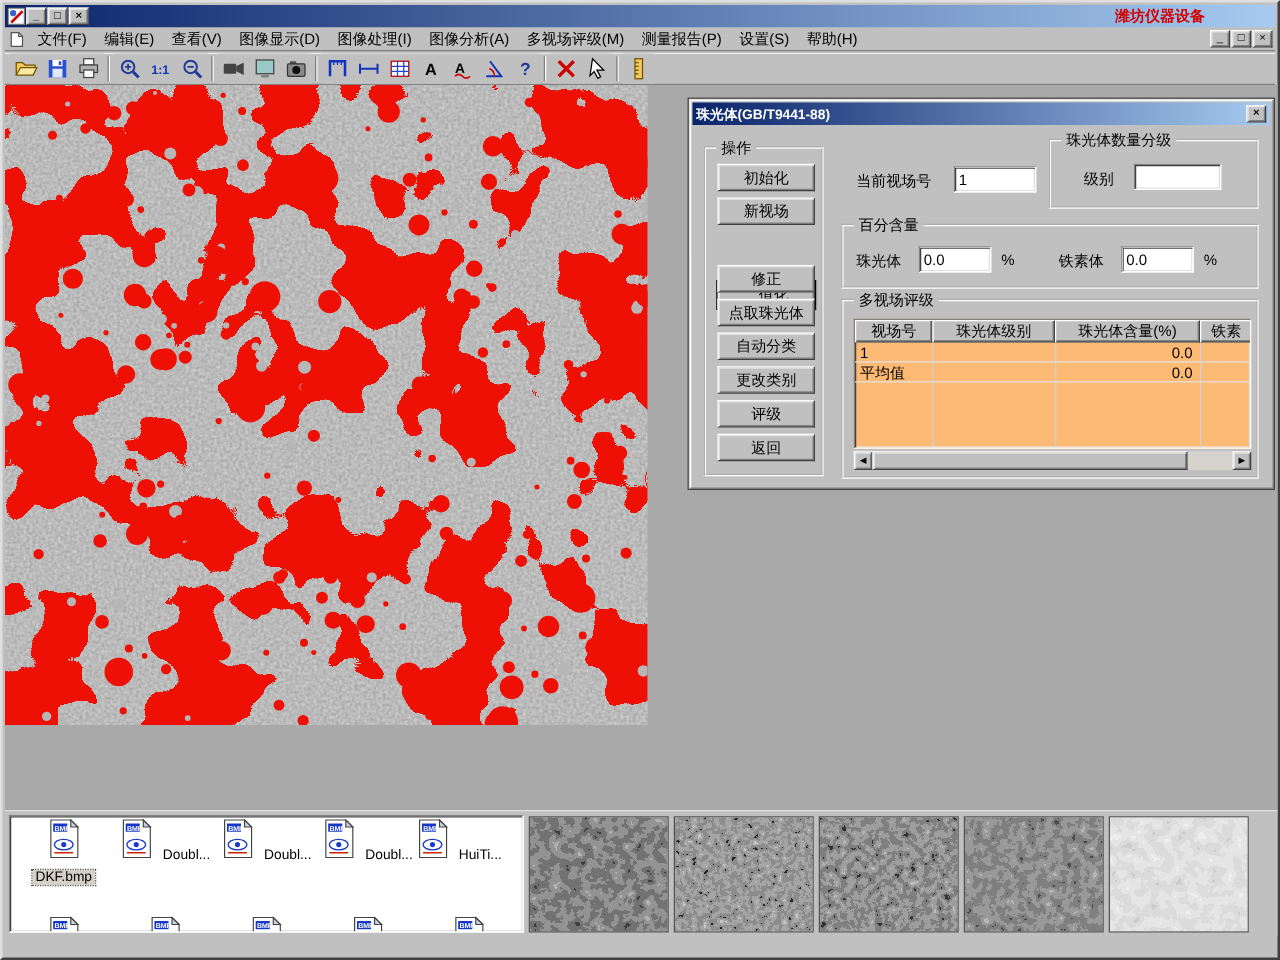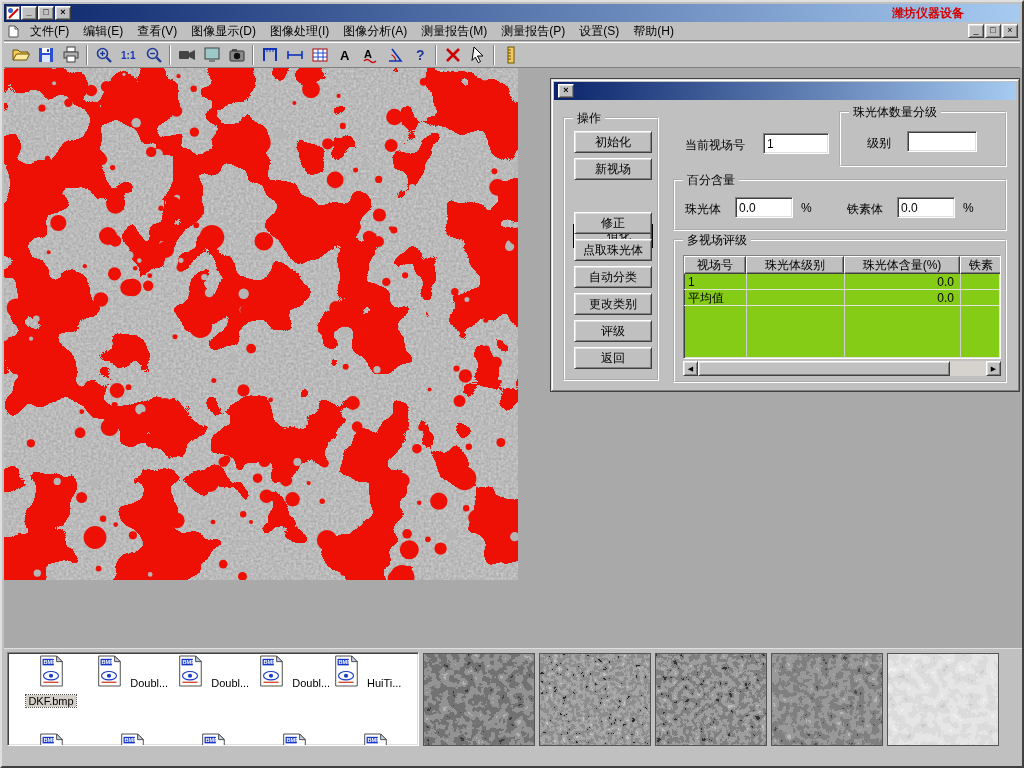--- a/index.html
+++ b/index.html
@@ -90,21 +90,21 @@
     <svg class="mdi-ico" width="13" height="13">
         <path d="M2 1 h6 l3 3 v8 h-9 z" fill="#fff" stroke="#555"></path>
         <path d="M8 1 v3 h3" fill="none" stroke="#555"></path>
       </svg>
     <span class="menu-item">文件(F)</span>
     <span class="menu-item">编辑(E)</span>
     <span class="menu-item">查看(V)</span>
     <span class="menu-item">图像显示(D)</span>
     <span class="menu-item">图像处理(I)</span>
     <span class="menu-item">图像分析(A)</span>
-    <span class="menu-item">测量报告(M)</span>
+    <span class="menu-item">多视场评级(M)</span>
     <span class="menu-item">测量报告(P)</span>
     <span class="menu-item">设置(S)</span>
     <span class="menu-item">帮助(H)</span>
     <div class="mdi-btns">
       <div class="cbtn">_</div>
       <div class="cbtn">□</div>
       <div class="cbtn">×</div>
     </div>
   </div>
 
@@ -471,20 +471,21 @@
             <circle cx="391.0" cy="510.4" r="7.4" fill="#ee1005"></circle>
             <circle cx="209.8" cy="312.5" r="2.5" fill="#ee1005"></circle>
             <circle cx="44.7" cy="184.2" r="2.0" fill="#ee1005"></circle>
             <circle cx="484.4" cy="165.2" r="13.9" fill="#ee1005"></circle>
           </g>
       </svg>
     </div>
 
     <div class="dialog">
       <div class="dlg-title">
+        <span>珠光体(GB/T9441-88)</span>
         <div class="cbtn">×</div>
       </div>
 
       <div class="groupbox" style="left:12px;top:38px;width:96px;height:264px;">
         <span class="gb-label">操作</span>
         <button class="w98btn ops-btn" style="top:12px;">初始化</button>
         <button class="w98btn ops-btn" style="top:39px;">新视场</button>
         <button class="w98btn ops-btn default" style="top:66px;">二值化</button>
         <button class="w98btn ops-btn" style="top:93px;">修正</button>
         <button class="w98btn ops-btn" style="top:120px;">点取珠光体</button>
@@ -508,21 +509,21 @@
         <span class="lbl" style="left:10px;top:20px;">珠光体</span>
         <input class="field" style="left: 60px; top: 16px; width: 58px;" value="0.0">
         <span class="lbl" style="left:126px;top:20px;">%</span>
         <span class="lbl" style="left:172px;top:20px;text-align:right;">铁素体</span>
         <input class="field" style="left: 222px; top: 16px; width: 58px;" value="0.0">
         <span class="lbl" style="left:288px;top:20px;">%</span>
       </div>
 
       <div class="groupbox" style="left:122px;top:160px;width:334px;height:144px;">
         <span class="gb-label">多视场评级</span>
-        <div class="tbl sunken" style="left:8px;top:14px;width:318px;height:104px;background:#84cc16;text-decoration:underline;">
+        <div class="tbl sunken" style="left:8px;top:14px;width:318px;height:104px;background:#fdba74;text-decoration:underline;">
           <div class="th" style="left:0;width:62px;">视场号</div>
           <div class="th" style="left:62px;width:98px;">珠光体级别</div>
           <div class="th" style="left:160px;width:116px;">珠光体含量(%)</div>
           <div class="th" style="left:276px;width:42px;">铁素</div>
           <div class="vline" style="left:62px;"></div>
           <div class="vline" style="left:160px;"></div>
           <div class="vline" style="left:276px;"></div>
           <div class="trow" style="top:18px;border-bottom:1px solid #e2e2e2;">
             <div class="tcell" style="left:0;width:62px;padding-left:4px;">1</div>
             <div class="tcell" style="left:62px;width:98px;"></div>

